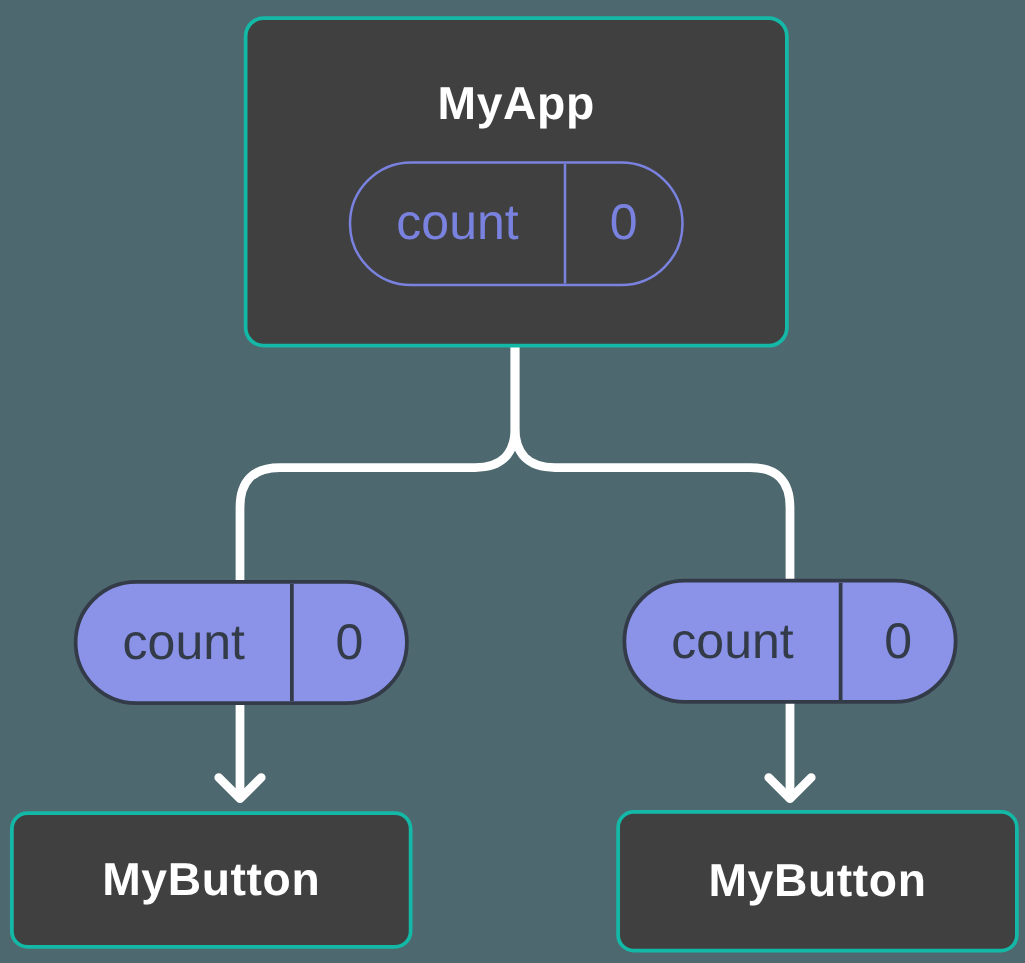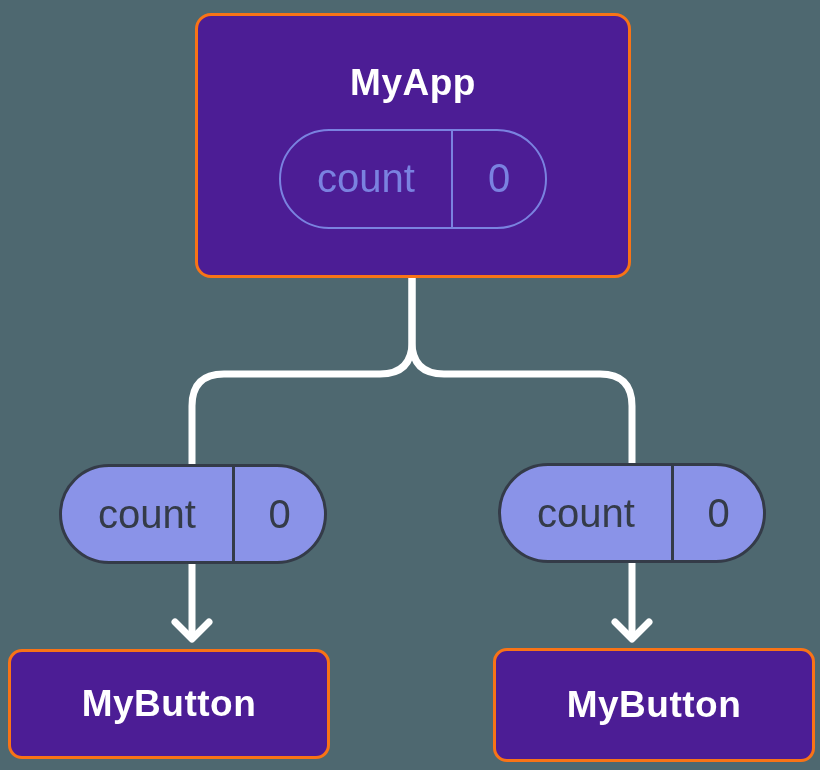--- a/index.html
+++ b/index.html
@@ -23,22 +23,22 @@
   }
   svg.connectors path {
     fill: none;
     stroke: #ffffff;
     stroke-width: 7;
     stroke-linecap: round;
     stroke-linejoin: round;
   }
   .node {
     position: absolute;
-    background: #4c1d95;
-    border: 3px solid #f97316;
+    background: #404040;
+    border: 3px solid #14b8a6;
     border-radius: 16px;
     box-sizing: border-box;
     z-index: 2;
     display: flex;
     align-items: center;
     justify-content: center;
   }
   .root-node {
     left: 195px;
     top: 13px;

